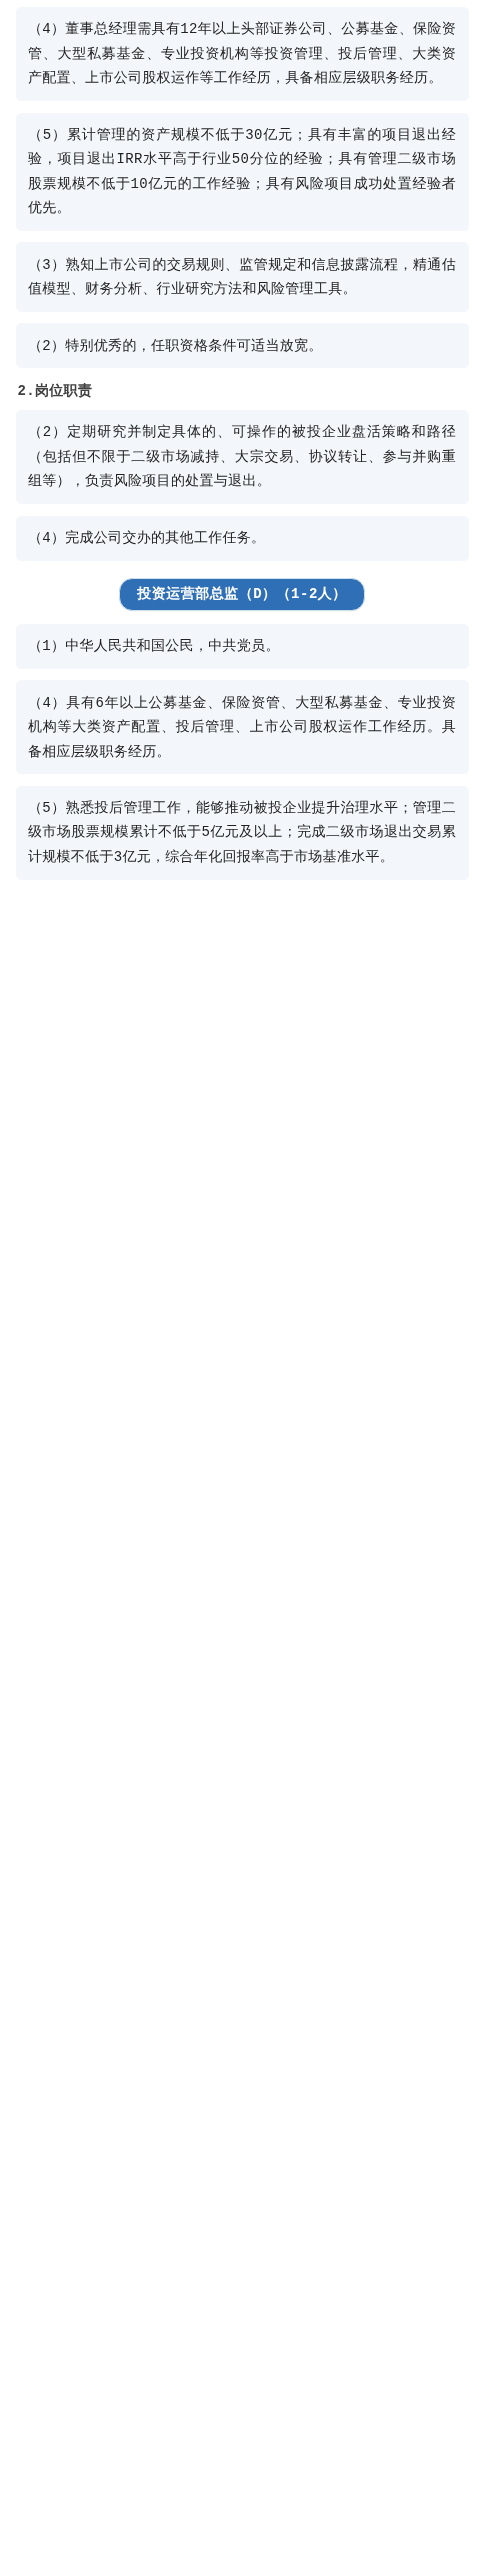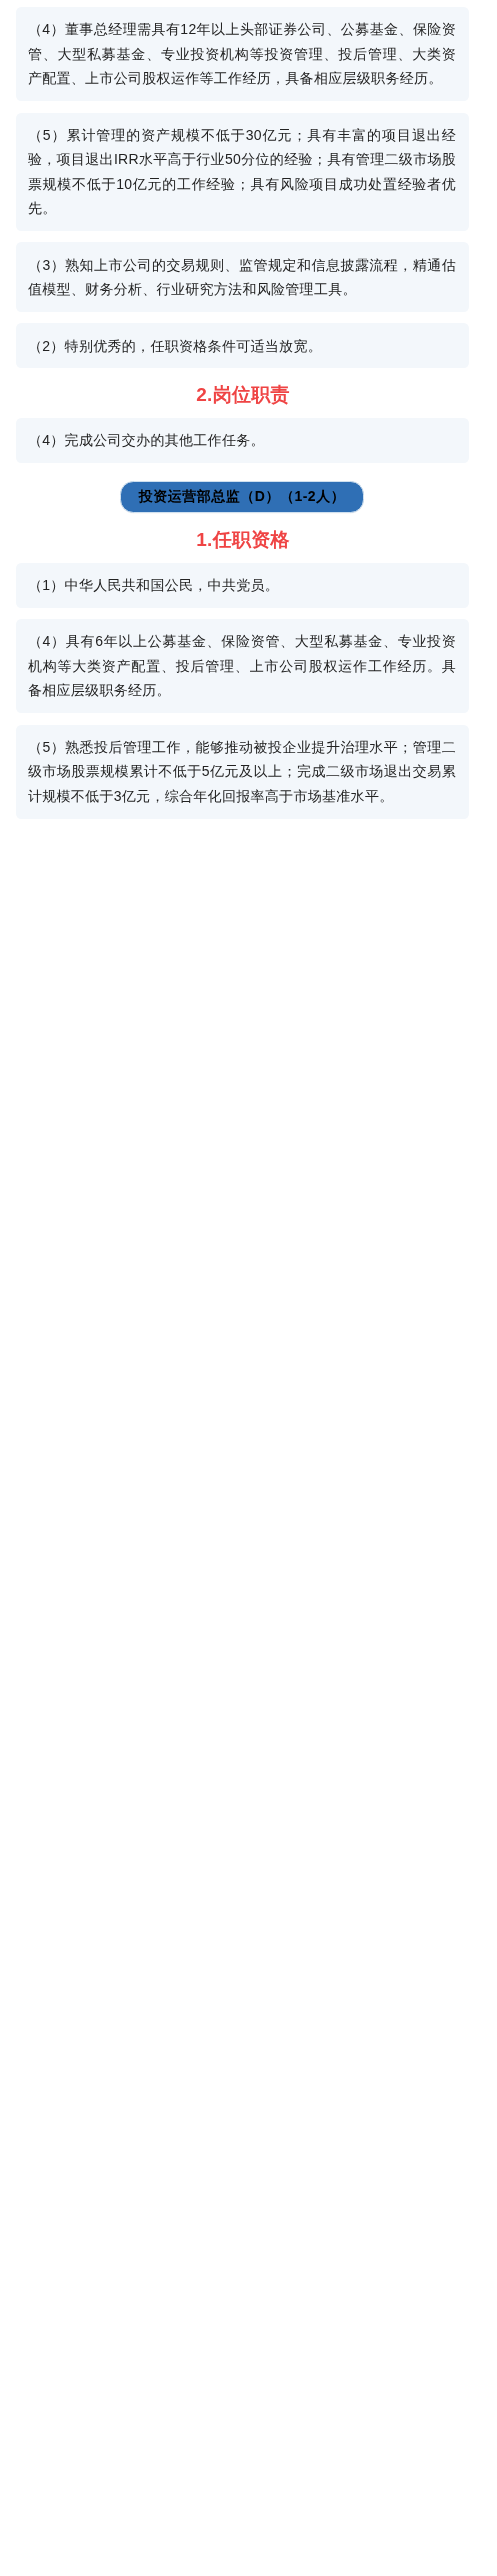--- a/index.html
+++ b/index.html
@@ -11,71 +11,71 @@
     width: 498px;
     font-family: "Liberation Sans", "DejaVu Sans", sans-serif;
     color: #1a1a1a;
     -webkit-font-smoothing: antialiased;
   }
   .page {
     width: 484px;
     box-sizing: border-box;
     padding: 7.2px 15.5px 20.6px 15.5px;
     background: #ffffff;
+    font-family: Liberation Mono, monospace;
   }
   .para {
     background: #f3f7fb;
     border-radius: 5.2px;
     padding: 10.3px 12.4px;
     margin: 0 0 11.3px 0;
     font-size: 14px;
     line-height: 1.75;
     color: #222222;
     letter-spacing: 0.3px;
     text-align: justify;
   }
   .section-title {
-    font-size: 19px;
+    font-size: 14px;
     font-weight: bold;
-    color: #ef4444;
+    color: #404040;
     margin: 13.4px 0 10.3px 2.1px;
     letter-spacing: 0.3px;
-    text-align: center;
   }
   .banner {
     margin: 17.5px 0 13.4px 0;
     display: flex;
     justify-content: center;
   }
   .banner-inner {
     display: inline-block;
     background: #2f6fb5;
-    color: #000000;
+    color: #ffffff;
     font-size: 14px;
     font-weight: bold;
     letter-spacing: 0.5px;
     border-radius: 13.4px;
     padding: 6.2px 17.5px;
     box-shadow: 0 0.5px 0 rgba(0,0,0,0.05);
     border: 1.5px solid #cfe0ef;
   }
 </style>
 </head>
 <body>
 
 <div class="page">
   <div id="content">
       <div class="para">（4）董事总经理需具有12年以上头部证券公司、公募基金、保险资管、大型私募基金、专业投资机构等投资管理、投后管理、大类资产配置、上市公司股权运作等工作经历，具备相应层级职务经历。</div>
       <div class="para">（5）累计管理的资产规模不低于30亿元；具有丰富的项目退出经验，项目退出IRR水平高于行业50分位的经验；具有管理二级市场股票规模不低于10亿元的工作经验；具有风险项目成功处置经验者优先。</div>
       <div class="para">（3）熟知上市公司的交易规则、监管规定和信息披露流程，精通估值模型、财务分析、行业研究方法和风险管理工具。</div>
       <div class="para">（2）特别优秀的，任职资格条件可适当放宽。</div>
       <div class="section-title">2.岗位职责</div>
+      <div class="para">（2）定期研究并制定具体的、可操作的被投企业盘活策略和路径（包括但不限于二级市场减持、大宗交易、协议转让、参与并购重组等），负责风险项目的处置与退出。</div>
       <div class="para">（4）完成公司交办的其他工作任务。</div>
       <div class="banner">
         <div class="banner-inner">投资运营部总监（D）（1-2人）</div>
       </div>
-      <div class="section-title">1.任职资格</div>
       <div class="para">（1）中华人民共和国公民，中共党员。</div>
       <div class="para">（4）具有6年以上公募基金、保险资管、大型私募基金、专业投资机构等大类资产配置、投后管理、上市公司股权运作工作经历。具备相应层级职务经历。</div>
       <div class="para">（5）熟悉投后管理工作，能够推动被投企业提升治理水平；管理二级市场股票规模累计不低于5亿元及以上；完成二级市场退出交易累计规模不低于3亿元，综合年化回报率高于市场基准水平。</div>
     </div>
 </div>
 
 
 </body></html>

